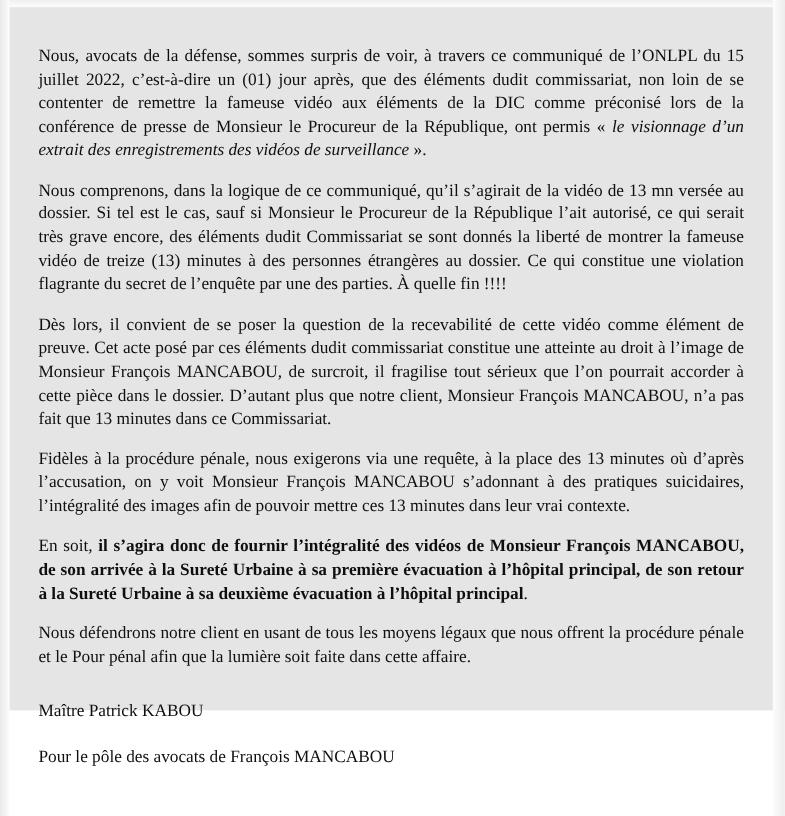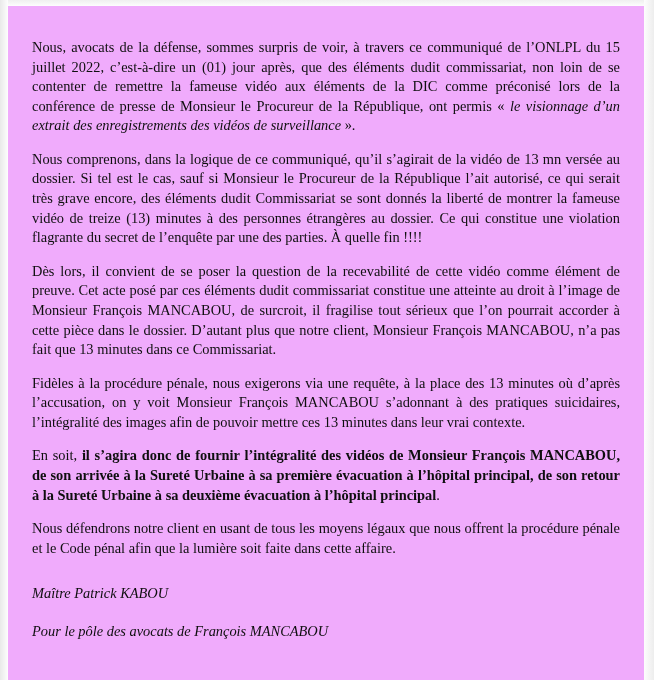--- a/index.html
+++ b/index.html
@@ -10,22 +10,22 @@
   body {
     width: 654px;
     height: 680px;
     overflow: hidden;
     font-family: "Liberation Serif", "DejaVu Serif", serif;
     color: #111111;
   }
   .page {
     position: relative;
     width: 654px;
-    height: 680px;
-    background: #f0abfc;
+    height: 592px;
+    background: #e5e5e5;
     box-sizing: border-box;
     padding: 38px 34px 0 32px;
   }
   .doc-body {
     font-size: 14.4px;
     line-height: 1.36;
     text-align: justify;
     color: #0f0f0f;
   }
   .para {
@@ -33,21 +33,20 @@
     text-indent: 0;
   }
   .para b, .para strong {
     font-weight: bold;
   }
   .italic {
     font-style: italic;
   }
   .sig-block {
     margin-top: 26px;
-    font-style: italic;
   }
   .sig-line {
     margin: 0 0 18px 0;
     font-size: 14.4px;
     line-height: 1.36;
     text-align: left;
   }
   .sig-line.last {
     margin-bottom: 0;
   }
@@ -89,21 +88,21 @@
     <p class="para"><span>Nous, avocats de la défense, sommes surpris de voir, à travers ce communiqué de l’ONLPL du 15 juillet 2022, c’est-à-dire un (01) jour après, que des éléments dudit commissariat, non loin de se contenter de remettre la fameuse vidéo aux éléments de la DIC comme préconisé lors de la conférence de presse de Monsieur le Procureur de la République, ont permis </span>«&nbsp;<span class="italic">le visionnage d’un extrait des enregistrements des vidéos de surveillance</span>&nbsp;»<span>.</span></p>
 
     <p class="para"><span>Nous comprenons, dans la logique de ce communiqué, qu’il s’agirait de la vidéo de 13 mn versée au dossier. Si tel est le cas, sauf si Monsieur le Procureur de la République l’ait autorisé, ce qui serait très grave encore, des éléments dudit Commissariat se sont donnés la liberté de montrer la fameuse vidéo de treize (13) minutes à des personnes étrangères au dossier. Ce qui constitue une violation flagrante du secret de l’enquête par une des parties. À quelle fin !!!!</span></p>
 
     <p class="para"><span>Dès lors, il convient de se poser la question de la recevabilité de cette vidéo comme élément de preuve. Cet acte posé par ces éléments dudit commissariat constitue une atteinte au droit à l’image de Monsieur François MANCABOU, de surcroit, il fragilise tout sérieux que l’on pourrait accorder à cette pièce dans le dossier. D’autant plus que notre client, Monsieur François MANCABOU, n’a pas fait que 13 minutes dans ce Commissariat.</span></p>
 
     <p class="para"><span>Fidèles à la procédure pénale, nous exigerons via une requête, à la place des 13 minutes où d’après l’accusation, on y voit Monsieur François MANCABOU s’adonnant à des pratiques suicidaires, l’intégralité des images afin de pouvoir mettre ces 13 minutes dans leur vrai contexte.</span></p>
 
     <p class="para"><span>En soit, </span><strong>il s’agira donc de fournir l’intégralité des vidéos de Monsieur François MANCABOU, de son arrivée à la Sureté Urbaine à sa première évacuation à l’hôpital principal, de son retour à la Sureté Urbaine à sa deuxième évacuation à l’hôpital principal</strong><span>.</span></p>
 
-    <p class="para"><span>Nous défendrons notre client en usant de tous les moyens légaux que nous offrent la procédure pénale et le Code pénal afin que la lumière soit faite dans cette affaire.</span></p>
+    <p class="para"><span>Nous défendrons notre client en usant de tous les moyens légaux que nous offrent la procédure pénale et le Pour pénal afin que la lumière soit faite dans cette affaire.</span></p>
 
     <div class="sig-block">
       <p class="sig-line">Maître Patrick KABOU</p>
       <p class="sig-line last">Pour le pôle des avocats de François MANCABOU</p>
     </div>
 
   </div>
 </div>
 
 </body></html>

